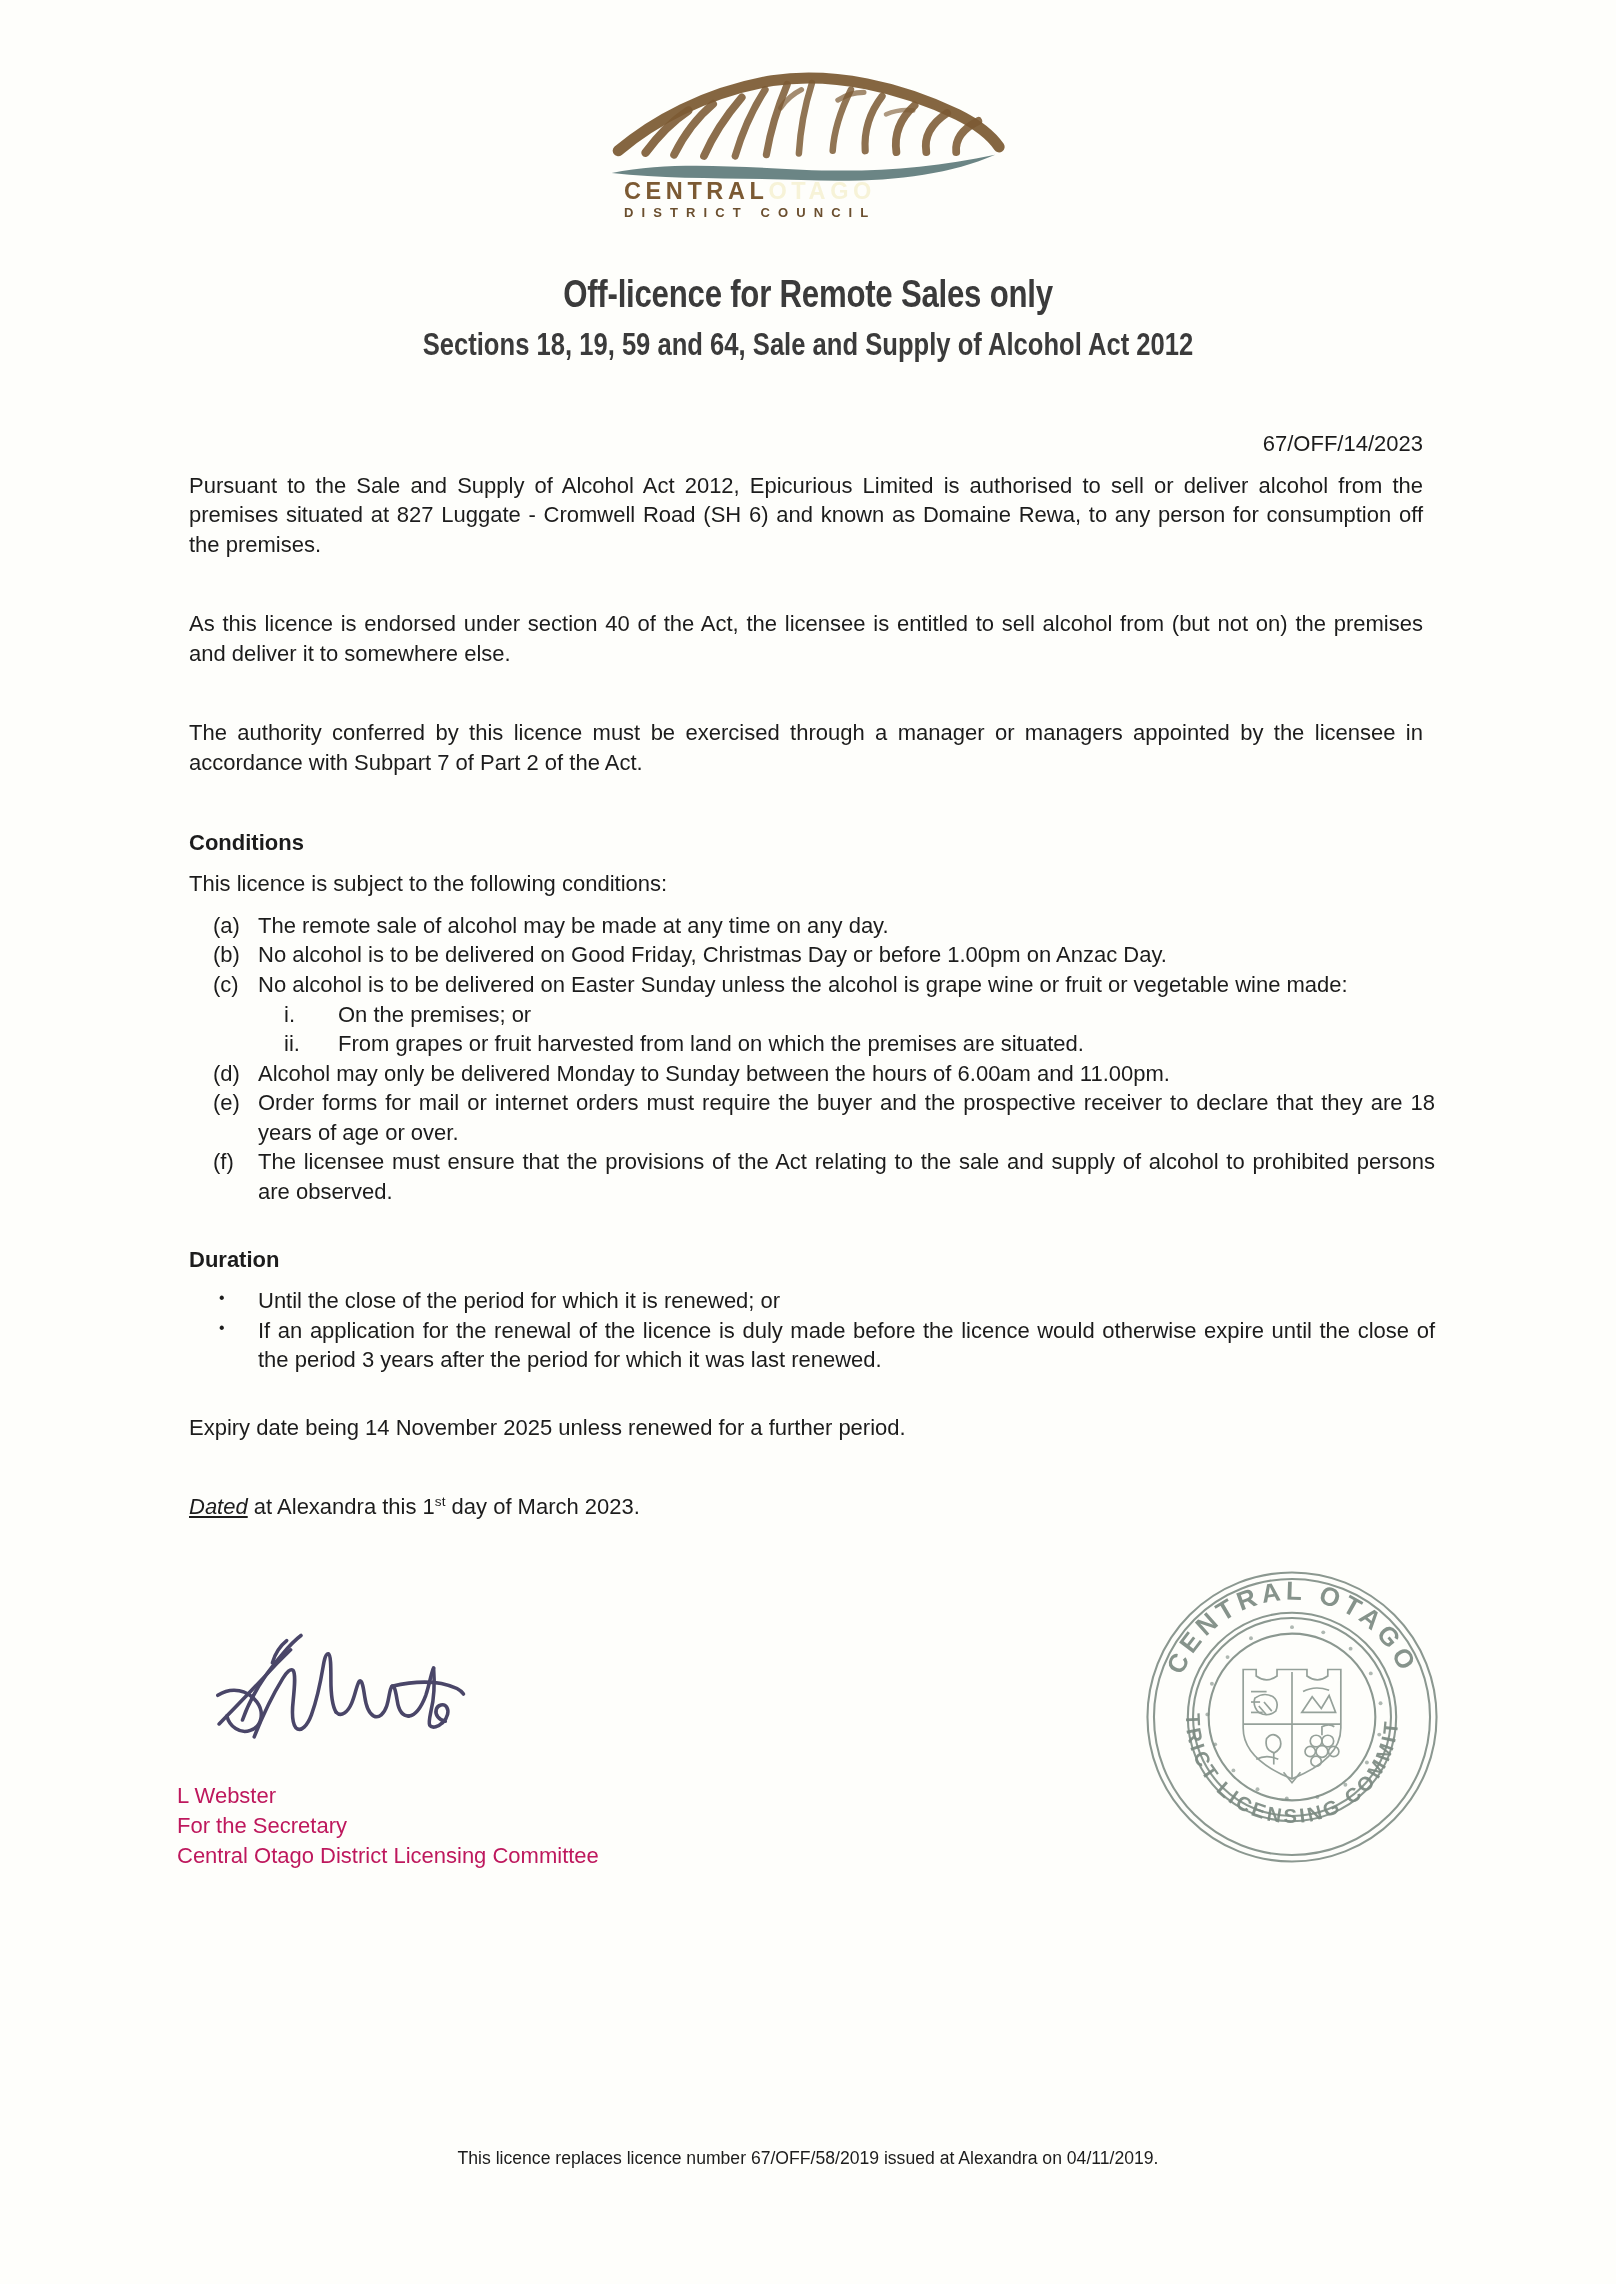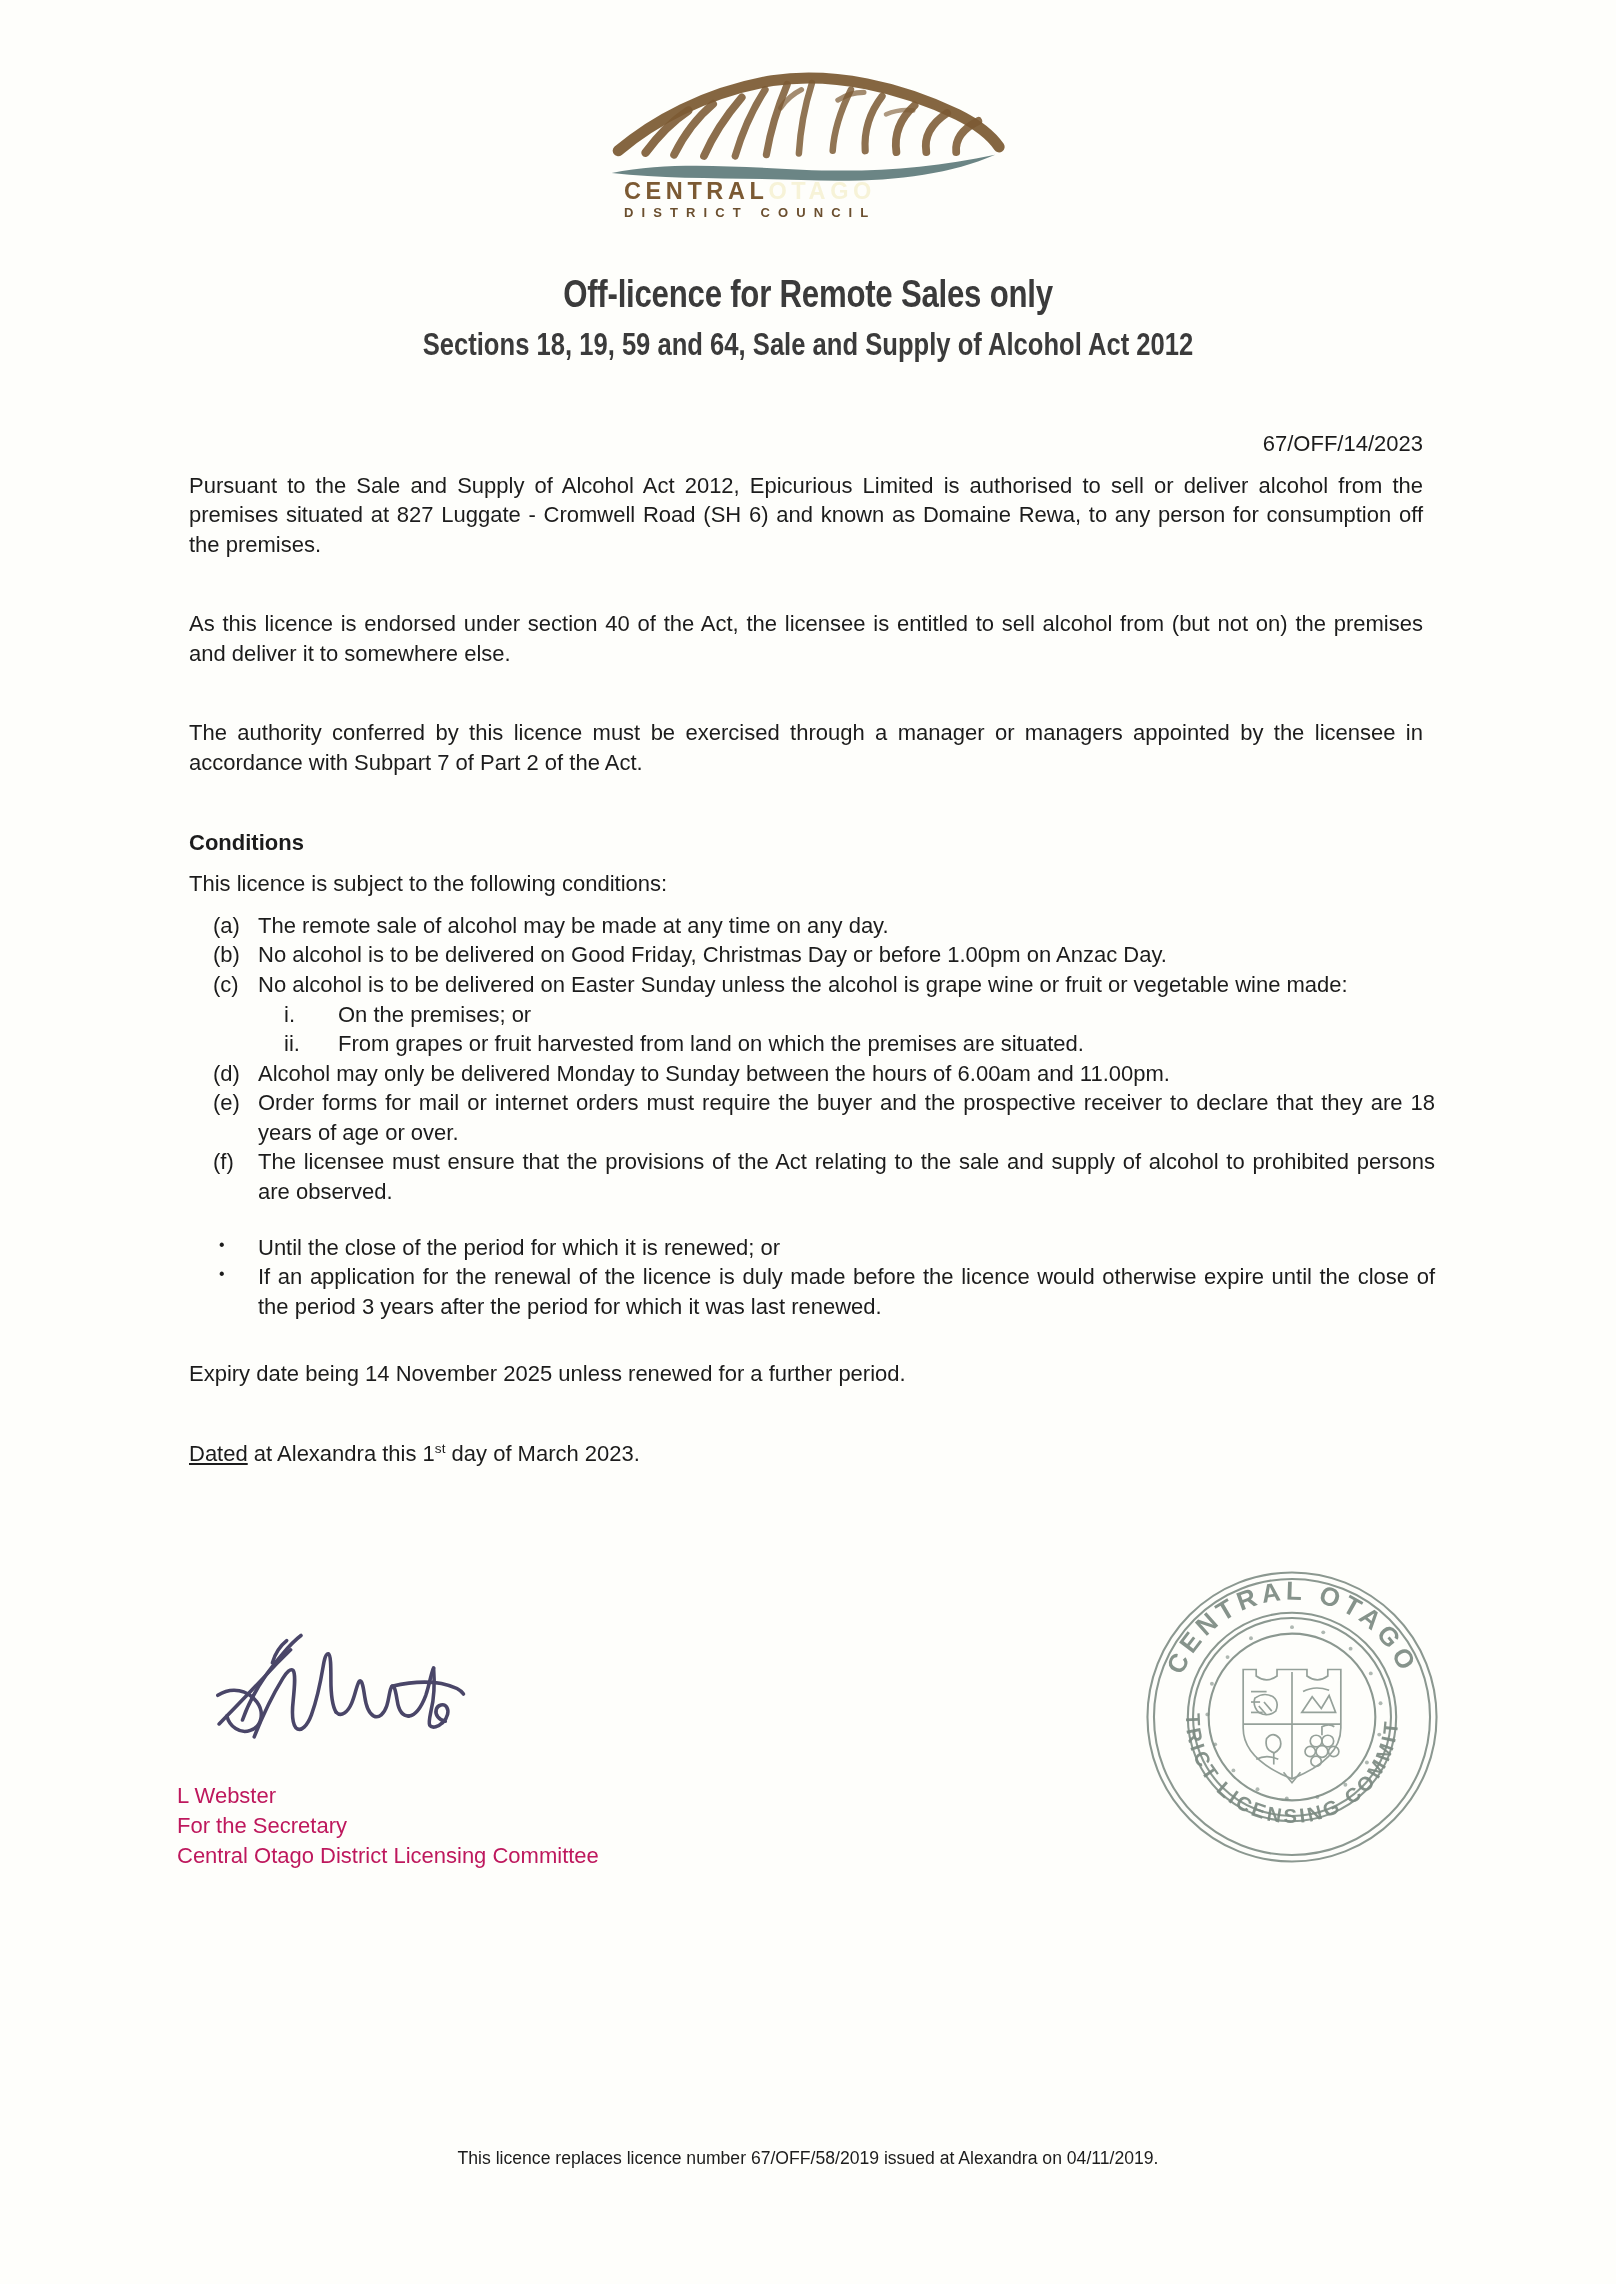--- a/index.html
+++ b/index.html
@@ -104,21 +104,21 @@
     font-size: 22px;
     margin-bottom: 11.7px !important;
   }
   .gap { height: 26px; }
   .sec-head {
     font-weight: bold;
     font-size: 22px;
     text-align: left;
   }
   b, .bold { font-weight: normal; }
-  .u { text-decoration: underline; }
+  .u { text-decoration: underline; font-style: italic; }
   sup { font-size: 0.62em; vertical-align: super; }
 
   
   .alpha-list { margin: 0; padding: 0; list-style: none; }
   .alpha-list > li {
     position: relative;
     padding-left: 81px;
     margin-left: 0;
     text-align: justify;
   }
@@ -291,20 +291,21 @@
         <span>Order forms for mail or internet orders must require the buyer and the prospective receiver to declare that they are 18 years of age or over.</span>
       </li>
       <li>
         <span class="mk">(f)</span>
         <span>The licensee must ensure that the provisions of the Act relating to the sale and supply of alcohol to prohibited persons are observed.</span>
       </li>
     </ul>
 
     <div class="gap"></div>
 
+    <p class="sec-head">Duration</p>
 
     <ul class="bullet-list">
       <li>
         <span class="mk">•</span>
         <span>Until the close of the period for which it is renewed; or</span>
       </li>
       <li>
         <span class="mk">•</span>
         <span>If an application for the renewal of the licence is duly made before the licence would otherwise expire until the close of the period 3 years after the period for which it was last renewed.</span>
       </li>

